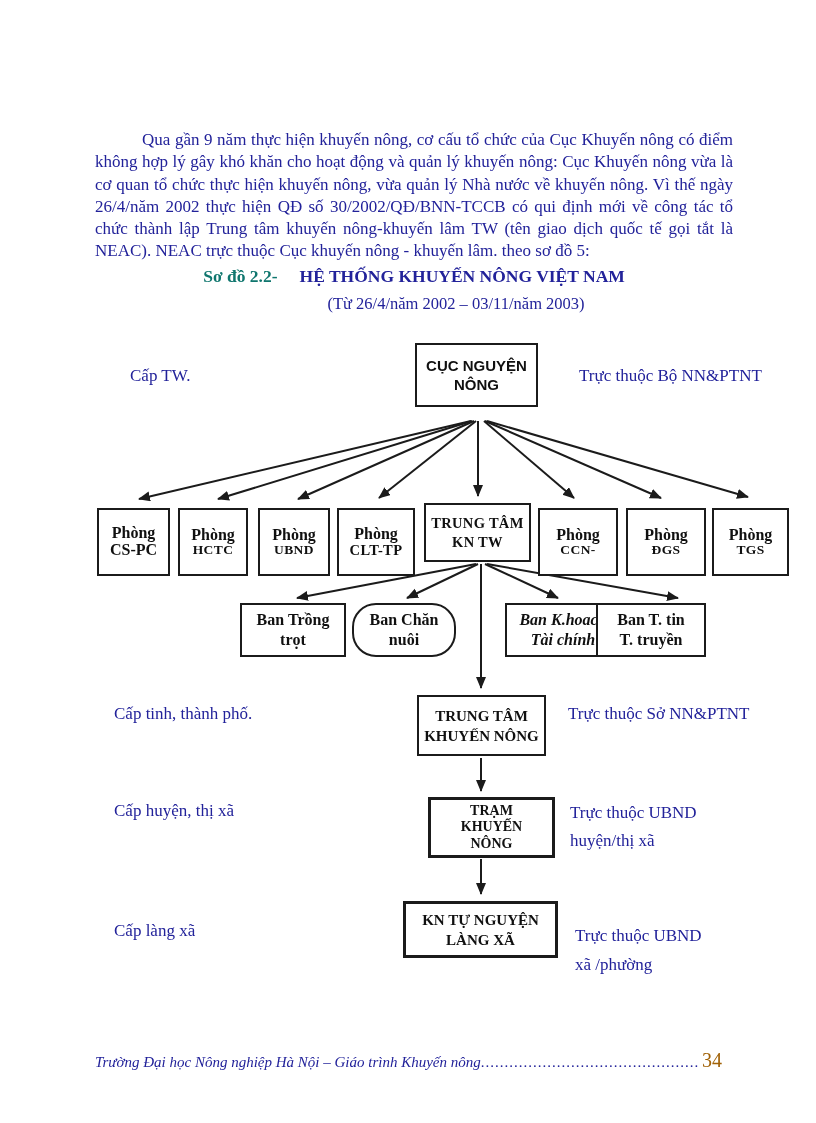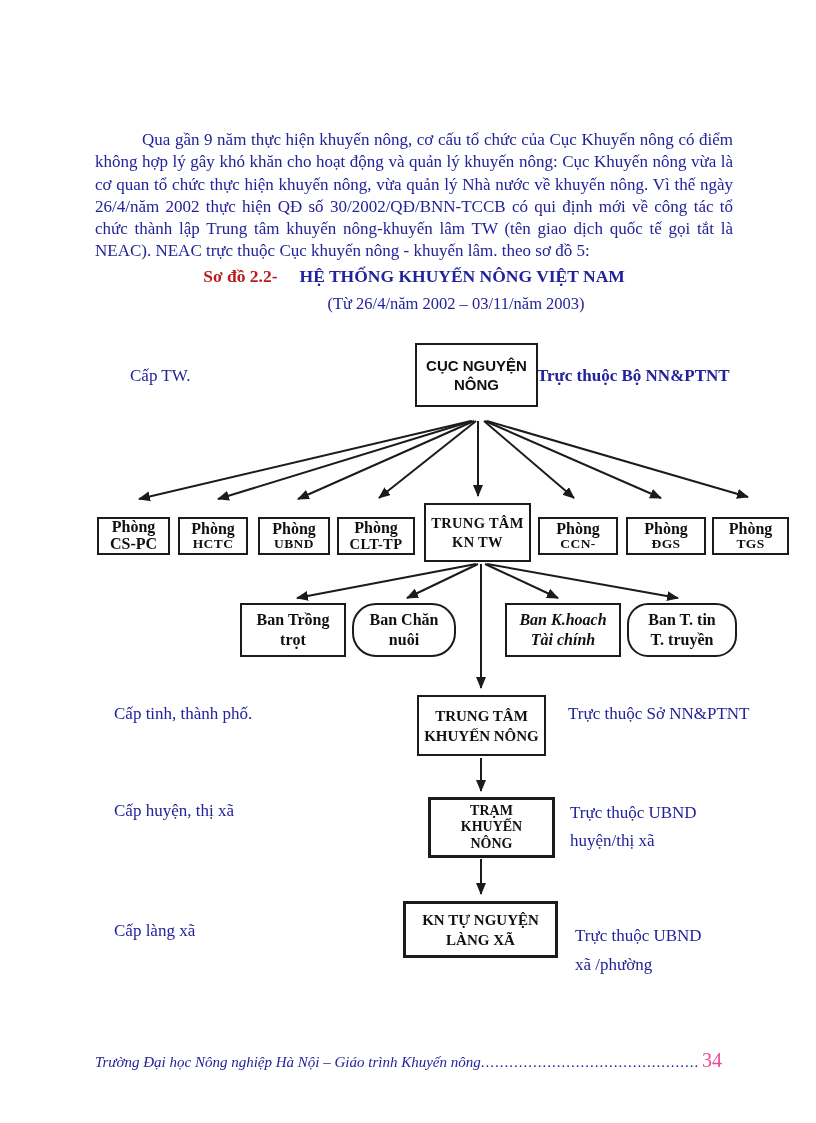--- a/index.html
+++ b/index.html
@@ -12,79 +12,79 @@
   .para{
     position:absolute;left:95px;top:112px;width:638px;
     font-size:17px;line-height:22.3px;text-align:justify;text-indent:47px;
     color:#22229A;
   }
   
   .title-line{
     position:absolute;left:95px;top:266px;width:638px;text-align:center;
     font-size:17.5px;font-weight:bold;color:#22229A;
   }
-  .title-line .tl-label{color:#b91c1c;margin-right:22px;}
+  .title-line .tl-label{color:#0f766e;margin-right:22px;}
   .subtitle{
     position:absolute;left:137px;top:294px;width:638px;text-align:center;
     font-size:16.5px;color:#22229A;
   }
   
   .bx{
     position:absolute;background:#fff;border:2px solid #1b1b1b;
     display:flex;flex-direction:column;align-items:center;justify-content:center;
     text-align:center;font-weight:bold;color:#101010;
     white-space:pre-line;box-sizing:border-box;z-index:2;
   }
   .bx-cuc{left:415px;top:343px;width:123px;height:64px;
     font-family:"Liberation Sans","DejaVu Sans",sans-serif;
     font-size:15px;line-height:19px;}
-  .phong{top:508px;height:38px;line-height:1.05;margin-top:9px;}
+  .phong{top:508px;height:68px;line-height:1.05;}
   .phong .l1{font-size:16px;}
   .phong .l2{font-size:13.5px;letter-spacing:.4px;}
   .phong-cspc{left:97px;width:73px;}
   .phong-cspc .l2{font-size:16px;letter-spacing:0;}
   .phong-hctc{left:178px;width:70px;}
   .phong-khth{left:258px;width:72px;}
   .phong-cltp{left:337px;width:78px;}
   .phong-cltp .l2{font-size:14.5px;}
   .bx-kntw{left:424px;top:503px;width:107px;height:59px;font-size:14.5px;line-height:19px;letter-spacing:.3px;}
   .phong-ccn{left:538px;width:80px;}
   .phong-dgs{left:626px;width:80px;}
   .phong-tgs{left:712px;width:77px;}
   .ban{top:603px;height:54px;font-size:16px;line-height:20px;}
   .ban-trong{left:240px;width:106px;}
   .ban-chan{left:352px;width:104px;border-radius:24px;}
   .ban-khoach{left:505px;width:116px;font-style:italic;}
-  .ban-ttin{left:627px;width:110px;border-radius:21px;}
+  .ban-ttin{left:596px;width:110px;}
   .bx-ttkn{left:417px;top:695px;width:129px;height:61px;font-size:15px;line-height:20px;}
   .bx-tram{left:428px;top:797px;width:127px;height:61px;font-size:14px;line-height:16.5px;border-width:3px;}
   .bx-kntn{left:403px;top:901px;width:155px;height:57px;font-size:15px;line-height:20px;border-width:3px;}
   
   .side{
     position:absolute;color:#22229A;font-size:17px;white-space:pre-line;z-index:2;
   }
   .lvl-tw{left:130px;top:366px;}
-  .aff-bo{left:537px;top:366px;font-weight:bold;}
+  .aff-bo{left:579px;top:366px;}
   .lvl-tinh{left:114px;top:704px;}
   .aff-so{left:568px;top:704px;}
   .lvl-huyen{left:114px;top:801px;}
   .aff-huyen{left:570px;top:799px;line-height:28px;}
   .lvl-lang{left:114px;top:921px;}
   .aff-xa{left:575px;top:921px;line-height:29px;}
   
   .arrows{position:absolute;left:0;top:0;z-index:1;}
   .arrows line{stroke:#1b1b1b;stroke-width:2;}
   
   .footer{
     position:absolute;left:95px;top:1049px;width:627px;
     display:flex;align-items:baseline;
   }
   .footer .ftext{font-style:italic;color:#22229A;font-size:15px;white-space:nowrap;}
   .footer .fdots{flex:1;overflow:hidden;white-space:nowrap;color:#22229A;font-size:15px;letter-spacing:1px;}
-  .footer .fpage{color:#ec4899;font-size:20px;margin-left:2px;}
+  .footer .fpage{color:#a16207;font-size:20px;margin-left:2px;}
 </style>
 </head>
 <body>
 
 <div id="page">
 
   <p class="para">Qua gần 9 năm thực hiện khuyến nông, cơ cấu tổ chức của Cục Khuyến nông có điểm không hợp lý gây khó khăn cho hoạt động và quản lý khuyến nông: Cục Khuyến nông vừa là cơ quan tổ chức thực hiện khuyến nông, vừa quản lý Nhà nước về khuyến nông. Vì thế ngày 26/4/năm 2002 thực hiện QĐ số 30/2002/QĐ/BNN-TCCB có qui định mới về công tác tổ chức thành lập Trung tâm khuyến nông-khuyến lâm TW (tên giao dịch quốc tế gọi tắt là NEAC). NEAC trực thuộc Cục khuyến nông - khuyến lâm. theo sơ đồ 5:</p>
 
   <div class="title-line">
     <span class="tl-label">Sơ đồ 2.2-</span><span>HỆ THỐNG KHUYẾN NÔNG VIỆT NAM</span>

